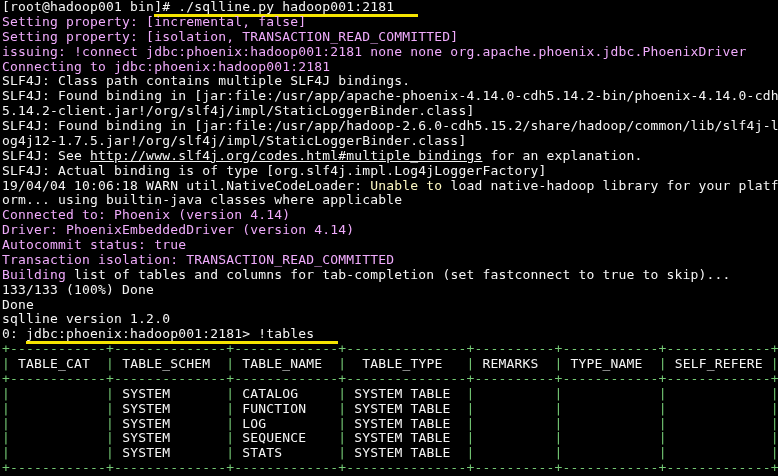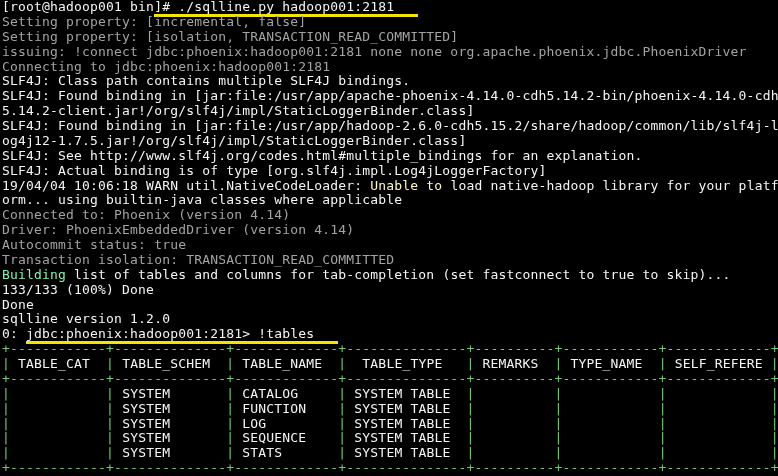--- a/index.html
+++ b/index.html
@@ -11,23 +11,23 @@
     font-size:13px;
     line-height:14.875px;
     letter-spacing:0.18px;
     white-space:pre;
     padding-left:2px;
     box-sizing:border-box;
     cursor:text;
   }
   .line{height:14.875px;white-space:pre;}
   .c-white{color:#f5f5f5;}
-  .c-blue{color:#a3a3a3;}
-  .c-teal{color:#86efac;}
+  .c-blue{color:#f0abfc;}
+  .c-teal{color:#f0abfc;}
   .c-yellow{color:#fef9c3;}
   .c-green{color:#74c874;}
   .u-mark{box-shadow:0 3px 0 0 #f5e400;}
-  .u-line{}
+  .u-line{text-decoration:underline;}
 </style>
 </head>
 <body>
 
 <div class="terminal"><div class="line"><span class="c-white">[root@hadoop001 bin</span><span class="c-white u-mark">]# ./sqlline.py hadoop001:2181   </span></div><div class="line"><span class="c-blue">Setting property: [incremental, false]</span></div><div class="line"><span class="c-blue">Setting property: [isolation, TRANSACTION_READ_COMMITTED]</span></div><div class="line"><span class="c-blue">issuing: !connect jdbc:phoenix:hadoop001:2181 none none org.apache.phoenix.jdbc.PhoenixDriver</span></div><div class="line"><span class="c-blue">Connecting to jdbc:phoenix:hadoop001:2181</span></div><div class="line"><span class="c-white">SLF4J: Class path contains multiple SLF4J bindings.</span></div><div class="line"><span class="c-white">SLF4J: Found binding in [jar:file:/usr/app/apache-phoenix-4.14.0-cdh5.14.2-bin/phoenix-4.14.0-cdh</span></div><div class="line"><span class="c-white">5.14.2-client.jar!/org/slf4j/impl/StaticLoggerBinder.class]</span></div><div class="line"><span class="c-white">SLF4J: Found binding in [jar:file:/usr/app/hadoop-2.6.0-cdh5.15.2/share/hadoop/common/lib/slf4j-l</span></div><div class="line"><span class="c-white">og4j12-1.7.5.jar!/org/slf4j/impl/StaticLoggerBinder.class]</span></div><div class="line"><span class="c-white">SLF4J: See </span><span class="c-white u-line">http://www.slf4j.org/codes.html#multiple_bindings</span><span class="c-white"> for an explanation.</span></div><div class="line"><span class="c-white">SLF4J: Actual binding is of type [org.slf4j.impl.Log4jLoggerFactory]</span></div><div class="line"><span class="c-white">19/04/04 10:06:18 WARN util.NativeCodeLoader: </span><span class="c-yellow">Unable to</span><span class="c-white"> load native-hadoop library for your platf</span></div><div class="line"><span class="c-white">orm... using builtin-java classes where applicable</span></div><div class="line"><span class="c-blue">Connected to: Phoenix (version 4.14)</span></div><div class="line"><span class="c-blue">Driver: PhoenixEmbeddedDriver (version 4.14)</span></div><div class="line"><span class="c-blue">Autocommit status: true</span></div><div class="line"><span class="c-blue">Transaction isolation: TRANSACTION_READ_COMMITTED</span></div><div class="line"><span class="c-teal">Building</span><span class="c-white"> list of tables and columns for tab-completion (set fastconnect to true to skip)...</span></div><div class="line"><span class="c-white">133/133 (100%) Done</span></div><div class="line"><span class="c-white">Done</span></div><div class="line"><span class="c-white">sqlline version 1.2.0</span></div><div class="line"><span class="c-white">0: </span><span class="c-white u-mark">jdbc:phoenix:hadoop001:2181&gt; !tables   </span></div><div class="line"><span class="c-green">+------------+--------------+-------------+---------------+----------+------------+-------------+</span></div><div class="line"><span class="c-green">|</span><span class="c-white"> TABLE_CAT  </span><span class="c-green">|</span><span class="c-white"> TABLE_SCHEM  </span><span class="c-green">|</span><span class="c-white"> TABLE_NAME  </span><span class="c-green">|</span><span class="c-white">  TABLE_TYPE   </span><span class="c-green">|</span><span class="c-white"> REMARKS  </span><span class="c-green">|</span><span class="c-white"> TYPE_NAME  </span><span class="c-green">|</span><span class="c-white"> SELF_REFERE </span><span class="c-green">|</span></div><div class="line"><span class="c-green">+------------+--------------+-------------+---------------+----------+------------+-------------+</span></div><div class="line"><span class="c-green">|</span><span class="c-white">            </span><span class="c-green">|</span><span class="c-white"> SYSTEM       </span><span class="c-green">|</span><span class="c-white"> CATALOG     </span><span class="c-green">|</span><span class="c-white"> SYSTEM TABLE  </span><span class="c-green">|</span><span class="c-white">          </span><span class="c-green">|</span><span class="c-white">            </span><span class="c-green">|</span><span class="c-white">             </span><span class="c-green">|</span></div><div class="line"><span class="c-green">|</span><span class="c-white">            </span><span class="c-green">|</span><span class="c-white"> SYSTEM       </span><span class="c-green">|</span><span class="c-white"> FUNCTION    </span><span class="c-green">|</span><span class="c-white"> SYSTEM TABLE  </span><span class="c-green">|</span><span class="c-white">          </span><span class="c-green">|</span><span class="c-white">            </span><span class="c-green">|</span><span class="c-white">             </span><span class="c-green">|</span></div><div class="line"><span class="c-green">|</span><span class="c-white">            </span><span class="c-green">|</span><span class="c-white"> SYSTEM       </span><span class="c-green">|</span><span class="c-white"> LOG         </span><span class="c-green">|</span><span class="c-white"> SYSTEM TABLE  </span><span class="c-green">|</span><span class="c-white">          </span><span class="c-green">|</span><span class="c-white">            </span><span class="c-green">|</span><span class="c-white">             </span><span class="c-green">|</span></div><div class="line"><span class="c-green">|</span><span class="c-white">            </span><span class="c-green">|</span><span class="c-white"> SYSTEM       </span><span class="c-green">|</span><span class="c-white"> SEQUENCE    </span><span class="c-green">|</span><span class="c-white"> SYSTEM TABLE  </span><span class="c-green">|</span><span class="c-white">          </span><span class="c-green">|</span><span class="c-white">            </span><span class="c-green">|</span><span class="c-white">             </span><span class="c-green">|</span></div><div class="line"><span class="c-green">|</span><span class="c-white">            </span><span class="c-green">|</span><span class="c-white"> SYSTEM       </span><span class="c-green">|</span><span class="c-white"> STATS       </span><span class="c-green">|</span><span class="c-white"> SYSTEM TABLE  </span><span class="c-green">|</span><span class="c-white">          </span><span class="c-green">|</span><span class="c-white">            </span><span class="c-green">|</span><span class="c-white">             </span><span class="c-green">|</span></div><div class="line"><span class="c-green">+------------+--------------+-------------+---------------+----------+------------+-------------+</span></div></div>
 
 </body></html>

